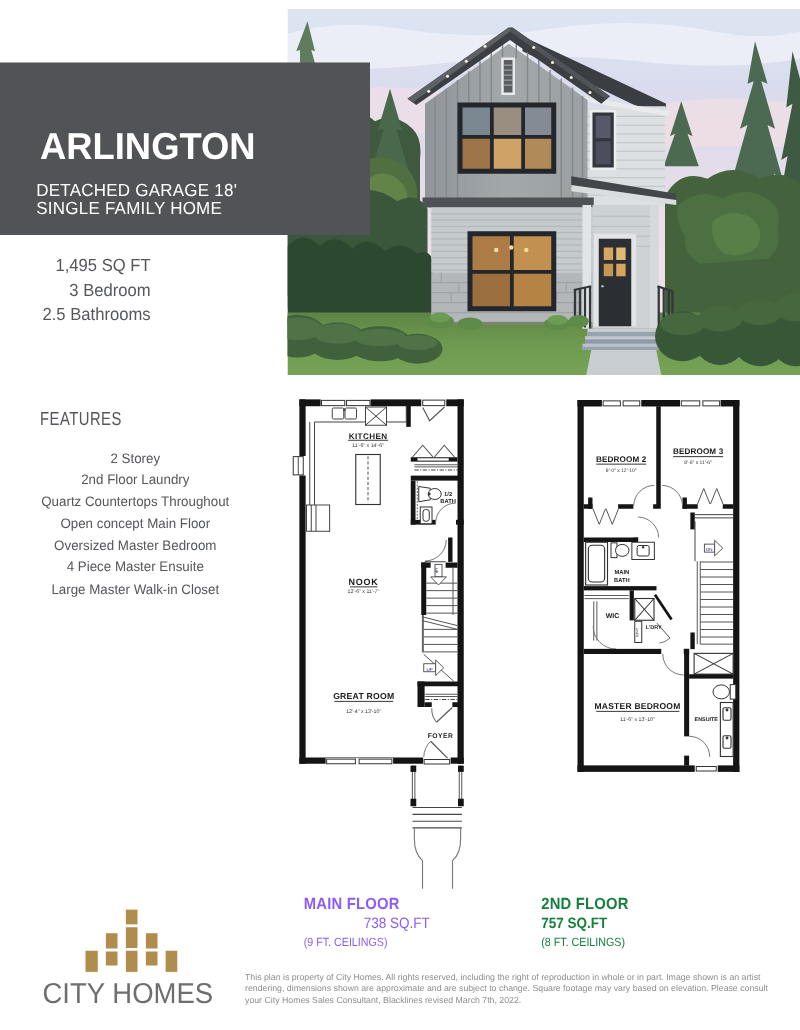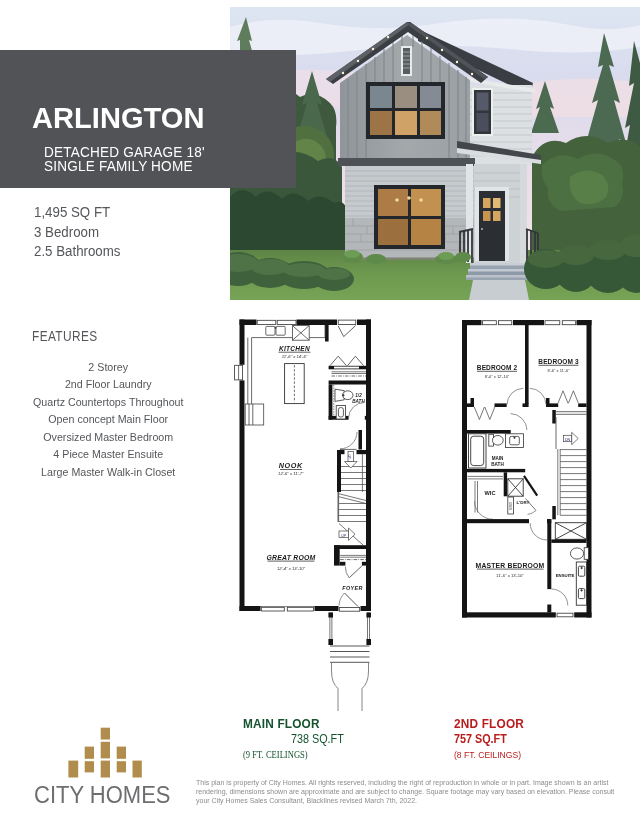--- a/index.html
+++ b/index.html
@@ -277,29 +277,29 @@
     <ellipse cx="122" cy="247" rx="8" ry="4"></ellipse>
     <ellipse cx="216" cy="249" rx="8" ry="4"></ellipse>
   </g>
 </svg>
 </div>
 
 <div class="abs" style="left:0;top:50px;width:296px;height:138px;background:#525356;"></div>
 
 <div class="abs" style="left:32px;top:100px;font-weight:bold;"><span class="sx" style="color:#fff;font-size:30px;letter-spacing:0px;line-height:1.2;transform:scaleX(0.97);">ARLINGTON</span></div>
 
-<div class="abs" style="left:44px;top:145px;"><span class="sx" style="color:#fff;font-size:14px;letter-spacing:0.2px;line-height:14.1px;transform:scaleX(0.97);">DETACHED GARAGE 18'<br>SINGLE FAMILY HOME</span></div>
-
-<div class="abs" style="left:33.5px;top:203px;"><span class="sx" style="color:#54565a;font-size:14px;line-height:19.7px;transform:scaleX(0.95);">1,495 SQ FT<br>3 Bedroom<br>2.5 Bathrooms</span></div>
+<div class="abs" style="left:29px;top:145px;"><span class="sx" style="color:#fff;font-size:14px;letter-spacing:0.2px;line-height:14.1px;transform:scaleX(0.97);">DETACHED GARAGE 18'<br>SINGLE FAMILY HOME</span></div>
+
+<div class="abs" style="left:33.5px;top:203px;text-align:right;"><span class="sx" style="color:#54565a;font-size:14px;line-height:19.7px;transform:scaleX(0.95);">1,495 SQ FT<br>3 Bedroom<br>2.5 Bathrooms</span></div>
 
 <div class="abs" style="left:32px;top:327px;"><span class="sx" style="color:#54565a;font-size:15px;letter-spacing:0.5px;transform:scaleX(0.79);">FEATURES</span></div>
 
 <div class="abs" style="left:33px;top:359px;text-align:center;"><span class="sx" style="color:#54565a;font-size:11px;line-height:17.43px;transform:scaleX(0.97);">2 Storey<br>2nd Floor Laundry<br>Quartz Countertops Throughout<br>Open concept Main Floor<br>Oversized Master Bedroom<br>4 Piece Master Ensuite<br>Large Master Walk-in Closet</span></div>
 
-<div class="abs" style="left:232px;top:312px;width:208px;height:403px;font-style:italic;" id="mainplan">
+<div class="abs" style="left:232px;top:312px;width:208px;height:403px;" id="mainplan">
 <svg width="208" height="403" viewBox="232 312 208 403" xmlns="http://www.w3.org/2000/svg" font-family="Liberation Sans, sans-serif">
 
   <g fill="#141414">
     <rect x="239.5" y="319.5" width="131.5" height="5.5"></rect>
     <rect x="239.5" y="606" width="131.5" height="5"></rect>
     <rect x="239.5" y="319.5" width="5" height="291.5"></rect>
     <rect x="366" y="319.5" width="5" height="291.5"></rect>
   </g>
 
   <g>
@@ -708,27 +708,27 @@
     <text x="510" y="576.5" font-size="4.2" fill="#333">11'-6" x 13'-10"</text>
   </g>
 
   <g>
     <rect x="555.8" y="611.6" width="18.4" height="6.6" fill="#fff"></rect>
     <rect x="557" y="613.2" width="16" height="3.6" fill="#fff" stroke="#333" stroke-width="0.8"></rect>
   </g>
 </svg>
 </div>
 
-<div class="abs" style="left:243px;top:714px;color:#14532d;">
+<div class="abs" style="left:243px;top:714px;color:#8b5cf6;">
   <div><span class="sx" style="font-size:13px;font-weight:bold;letter-spacing:0.2px;transform:scaleX(0.91);">MAIN FLOOR</span></div>
   <div style="margin-top:-3px;margin-left:48px;"><span class="sx" style="font-size:12px;transform:scaleX(0.9);">738 SQ.FT</span></div>
-  <div style="margin-top:-3.5px;font-family:Liberation Serif, serif;"><span class="sx" style="font-size:9.5px;transform:scaleX(0.9);">(9 FT. CEILINGS)</span></div>
+  <div style="margin-top:-3.5px;"><span class="sx" style="font-size:9.5px;transform:scaleX(0.9);">(9 FT. CEILINGS)</span></div>
 </div>
 
-<div class="abs" style="left:454px;top:714px;color:#b91c1c;">
+<div class="abs" style="left:433px;top:714px;color:#15803d;">
   <div><span class="sx" style="font-size:13px;font-weight:bold;letter-spacing:0.2px;transform:scaleX(0.91);">2ND FLOOR</span></div>
   <div style="margin-top:-3px;font-weight:bold;"><span class="sx" style="font-size:12px;transform:scaleX(0.9);">757 SQ.FT</span></div>
   <div style="margin-top:-3.5px;"><span class="sx" style="font-size:9.5px;transform:scaleX(0.9);">(8 FT. CEILINGS)</span></div>
 </div>
 
 <div class="abs" style="left:0px;top:710px;width:190px;height:100px;">
 <svg width="190" height="100" viewBox="0 0 190 100" xmlns="http://www.w3.org/2000/svg">
   <g fill="#b08d4c">
     <rect x="68.4" y="50.6" width="9.8" height="16.9"></rect>
     <rect x="84.7" y="36.6" width="9.3" height="12.2"></rect>

